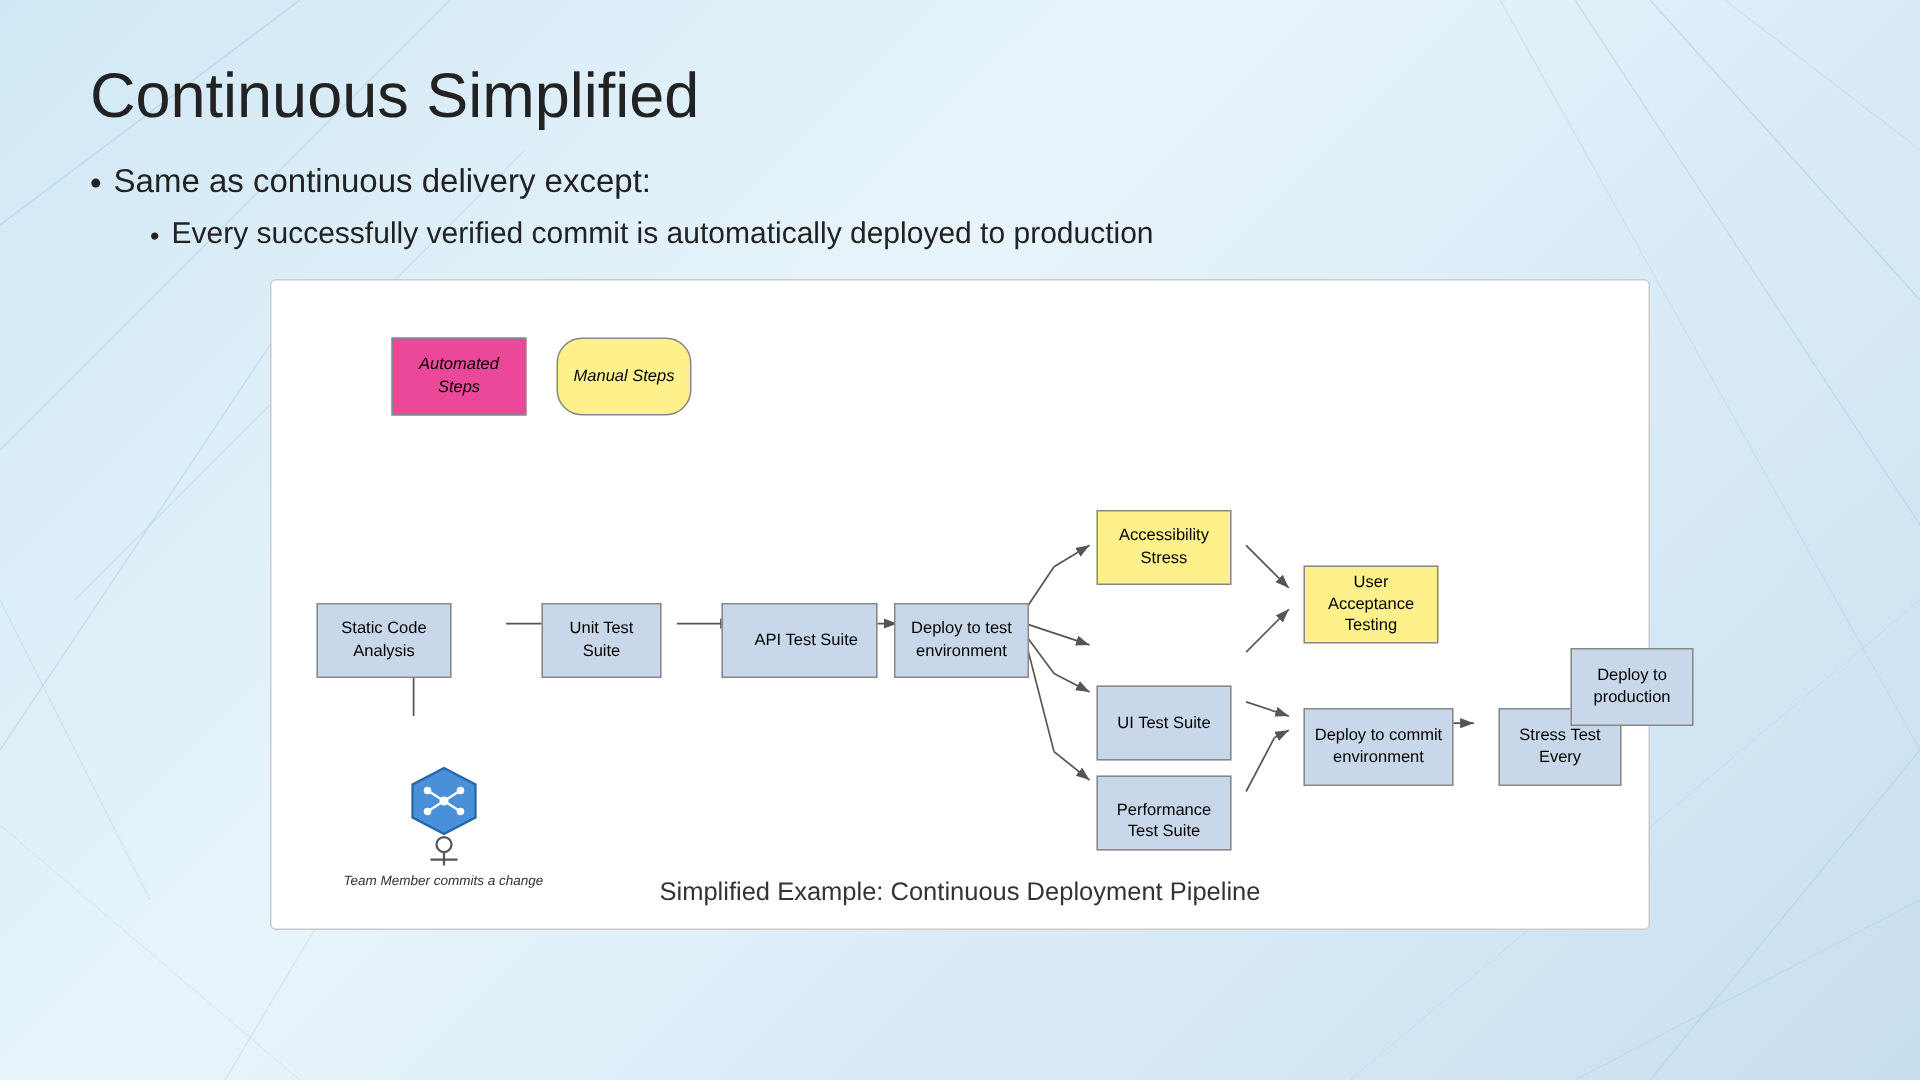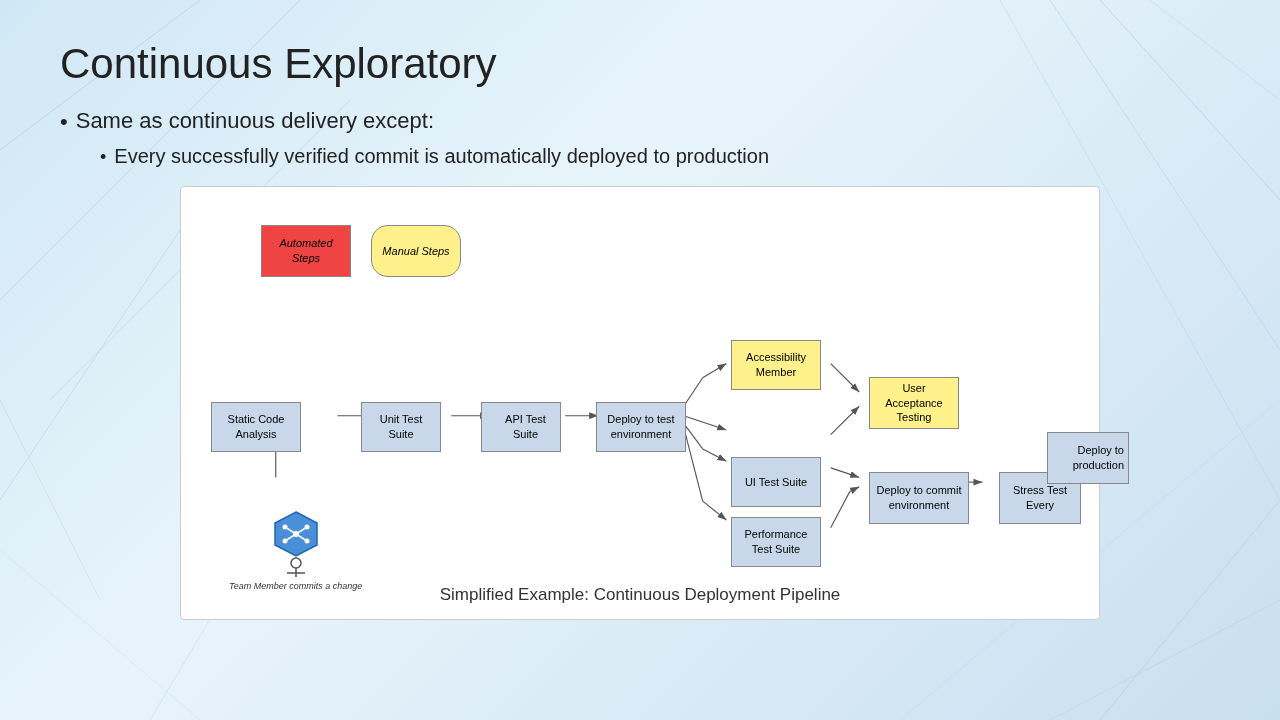--- a/index.html
+++ b/index.html
@@ -86,21 +86,21 @@
       line-height: 1.3;
       padding: 4px;
       background: #c8d8ea;
     }
 
     .box-yellow {
       background: #fef08a;
     }
 
     .box-blue-legend {
-      background: #ef4444;
+      background: #ec4899;
       font-style: italic;
       font-size: 11px;
     }
 
     .box-yellow-legend {
       background: #fef08a;
       font-style: italic;
       font-size: 11px;
     }
 
@@ -142,21 +142,21 @@
   <line x1="1100" y1="0" x2="1280" y2="200" stroke="#a0c8e0" stroke-width="1" opacity="0.5"></line>
   <line x1="1050" y1="0" x2="1280" y2="350" stroke="#a0c8e0" stroke-width="1" opacity="0.4"></line>
   <line x1="1150" y1="0" x2="1280" y2="100" stroke="#a0c8e0" stroke-width="1" opacity="0.3"></line>
   <line x1="1000" y1="0" x2="1280" y2="500" stroke="#a0c8e0" stroke-width="1" opacity="0.3"></line>
   <line x1="1100" y1="720" x2="1280" y2="500" stroke="#a0c8e0" stroke-width="1" opacity="0.4"></line>
   <line x1="1050" y1="720" x2="1280" y2="600" stroke="#a0c8e0" stroke-width="1" opacity="0.3"></line>
   <line x1="900" y1="720" x2="1280" y2="400" stroke="#a0c8e0" stroke-width="1" opacity="0.2"></line>
 </svg>
 
 <div class="content">
-  <h1 class="slide-title">Continuous Exploratory</h1>
+  <h1 class="slide-title">Continuous Simplified</h1>
 
   <div class="bullet-main">
     <span class="bullet-dot">•</span>
     <span>Same as continuous delivery except:</span>
   </div>
   <div class="bullet-sub">
     <span class="bullet-dot-sm">•</span>
     <span>Every successfully verified commit is automatically deployed to production</span>
   </div>
 
@@ -209,34 +209,34 @@
       <div class="box box-yellow-legend" style="left:170px; top:18px; width:90px; height:52px;border-radius:17px;">
         <span>Manual Steps</span>
       </div>
 
       <div class="box" style="left:10px; top:195px; width:90px; height:50px;">
         <span>Static Code Analysis</span>
       </div>
       <div class="box" style="left:160px; top:195px; width:80px; height:50px;">
         <span>Unit Test Suite</span>
       </div>
-      <div class="box" style="left:280px; top:195px; width:80px; height:50px;padding-left:13px;">
+      <div class="box" style="left:280px; top:195px; width:104px; height:50px;padding-left:13px;">
         <span>API Test Suite</span>
       </div>
       <div class="box" style="left:395px; top:195px; width:90px; height:50px;">
         <span>Deploy to test environment</span>
       </div>
 
       <div class="box box-yellow" style="left:530px; top:133px; width:90px; height:50px;">
-        <span>Accessibility Member</span>
+        <span>Accessibility Stress</span>
       </div>
       <div class="box" style="left:530px; top:250px; width:90px; height:50px;">
         <span>UI Test Suite</span>
       </div>
-      <div class="box" style="left:530px; top:310px; width:90px; height:50px;">
+      <div class="box" style="left:530px; top:310px; width:90px; height:50px;align-items:flex-end;">
         <span>Performance Test Suite</span>
       </div>
 
       <div class="box box-yellow" style="left:668px; top:170px; width:90px; height:52px;">
         <span>User Acceptance Testing</span>
       </div>
 
       <div class="box" style="left:668px; top:265px; width:100px; height:52px;">
         <span>Deploy to commit environment</span>
       </div>
@@ -264,19 +264,19 @@
           <line x1="27" y1="61" x2="27" y2="75" stroke="#555" stroke-width="1.5"></line>
           <line x1="18" y1="66" x2="36" y2="66" stroke="#555" stroke-width="1.5"></line>
           <line x1="27" y1="75" x2="20" y2="85" stroke="#555" stroke-width="1.5"></line>
           <line x1="27" y1="75" x2="34" y2="85" stroke="#555" stroke-width="1.5"></line>
         </svg>
         <div style="margin-top:2px; font-size:9px; line-height:1.2; color:#333;font-style:italic;">Team Member commits a change</div>
       </div>
 
     </div>
 
-    <div class="box" style="position: absolute; left: 866px; top: 245px; width: 82px; height: 52px; text-align: right;">
+    <div class="box" style="position: absolute; left: 866px; top: 245px; width: 82px; height: 52px;">
       <span>Deploy to production</span>
     </div>
 
     <div class="diagram-caption">Simplified Example: Continuous Deployment Pipeline</div>
   </div>
 </div>
 
 </body></html>

